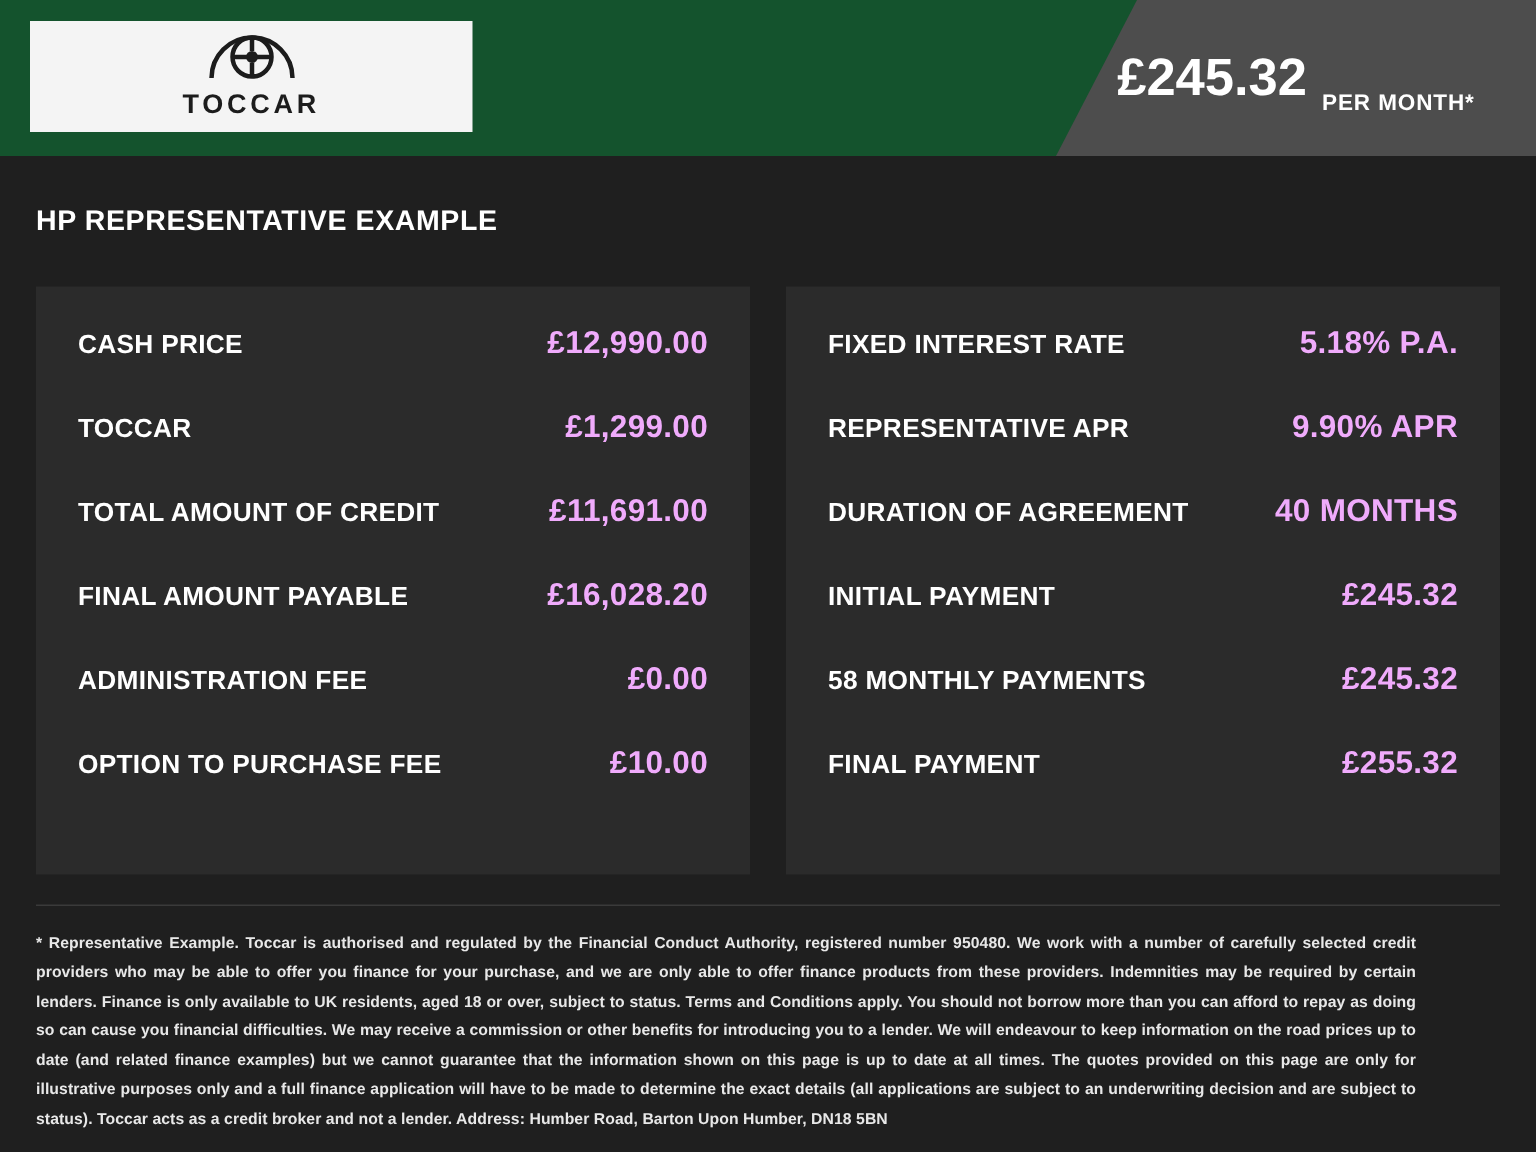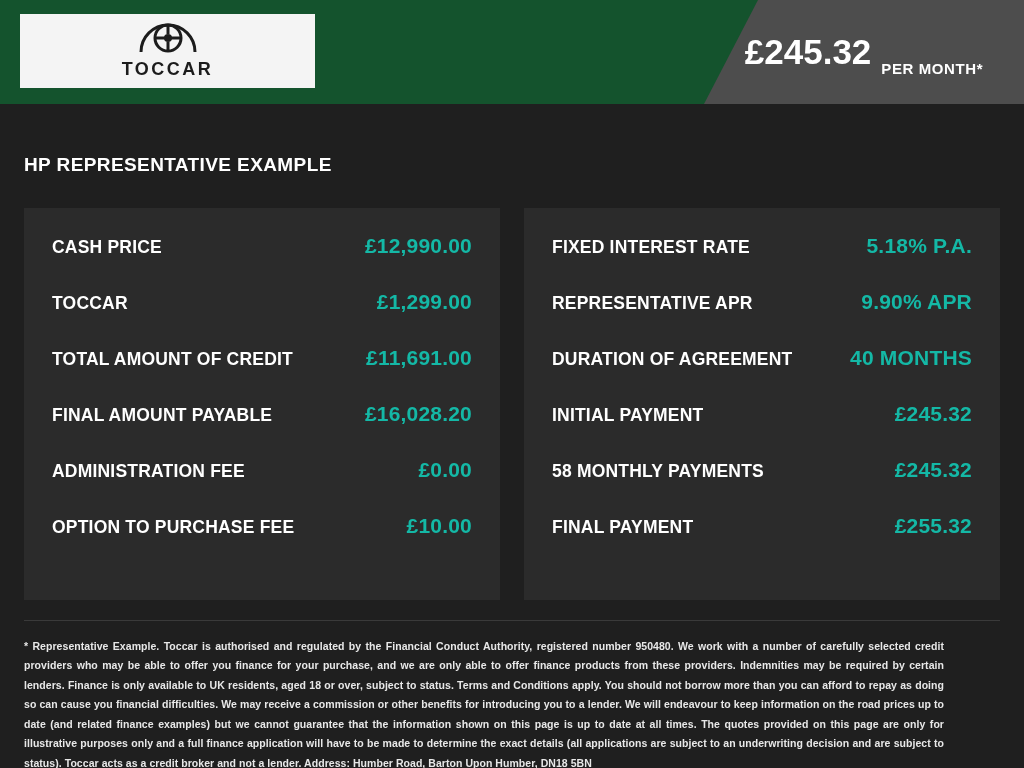--- a/index.html
+++ b/index.html
@@ -73,21 +73,21 @@
     position: relative;
     top: 16px;
   }
 
   
   .body-wrap {
     position: relative;
     width: 1024px;
     height: 664px;
     background: #1f1f1f;
-    padding: 17px 24px;
+    padding: 0 24px;
   }
   .section-title {
     font-size: 19px;
     font-weight: 700;
     color: #ffffff;
     letter-spacing: 0.4px;
     padding-top: 33px;
     padding-bottom: 0;
   }
 
@@ -110,21 +110,21 @@
   .row-label {
     font-size: 17.5px;
     font-weight: 700;
     color: #ffffff;
     letter-spacing: 0.2px;
     white-space: nowrap;
   }
   .row-value {
     font-size: 21px;
     font-weight: 700;
-    color: #14b8a6;
+    color: #f0abfc;
     letter-spacing: 0.2px;
     white-space: nowrap;
     margin-left: 40px;
   }
 
   
   .divider {
     margin-top: 20px;
     border-top: 1px solid #3a3a3a;
     width: 976px;

